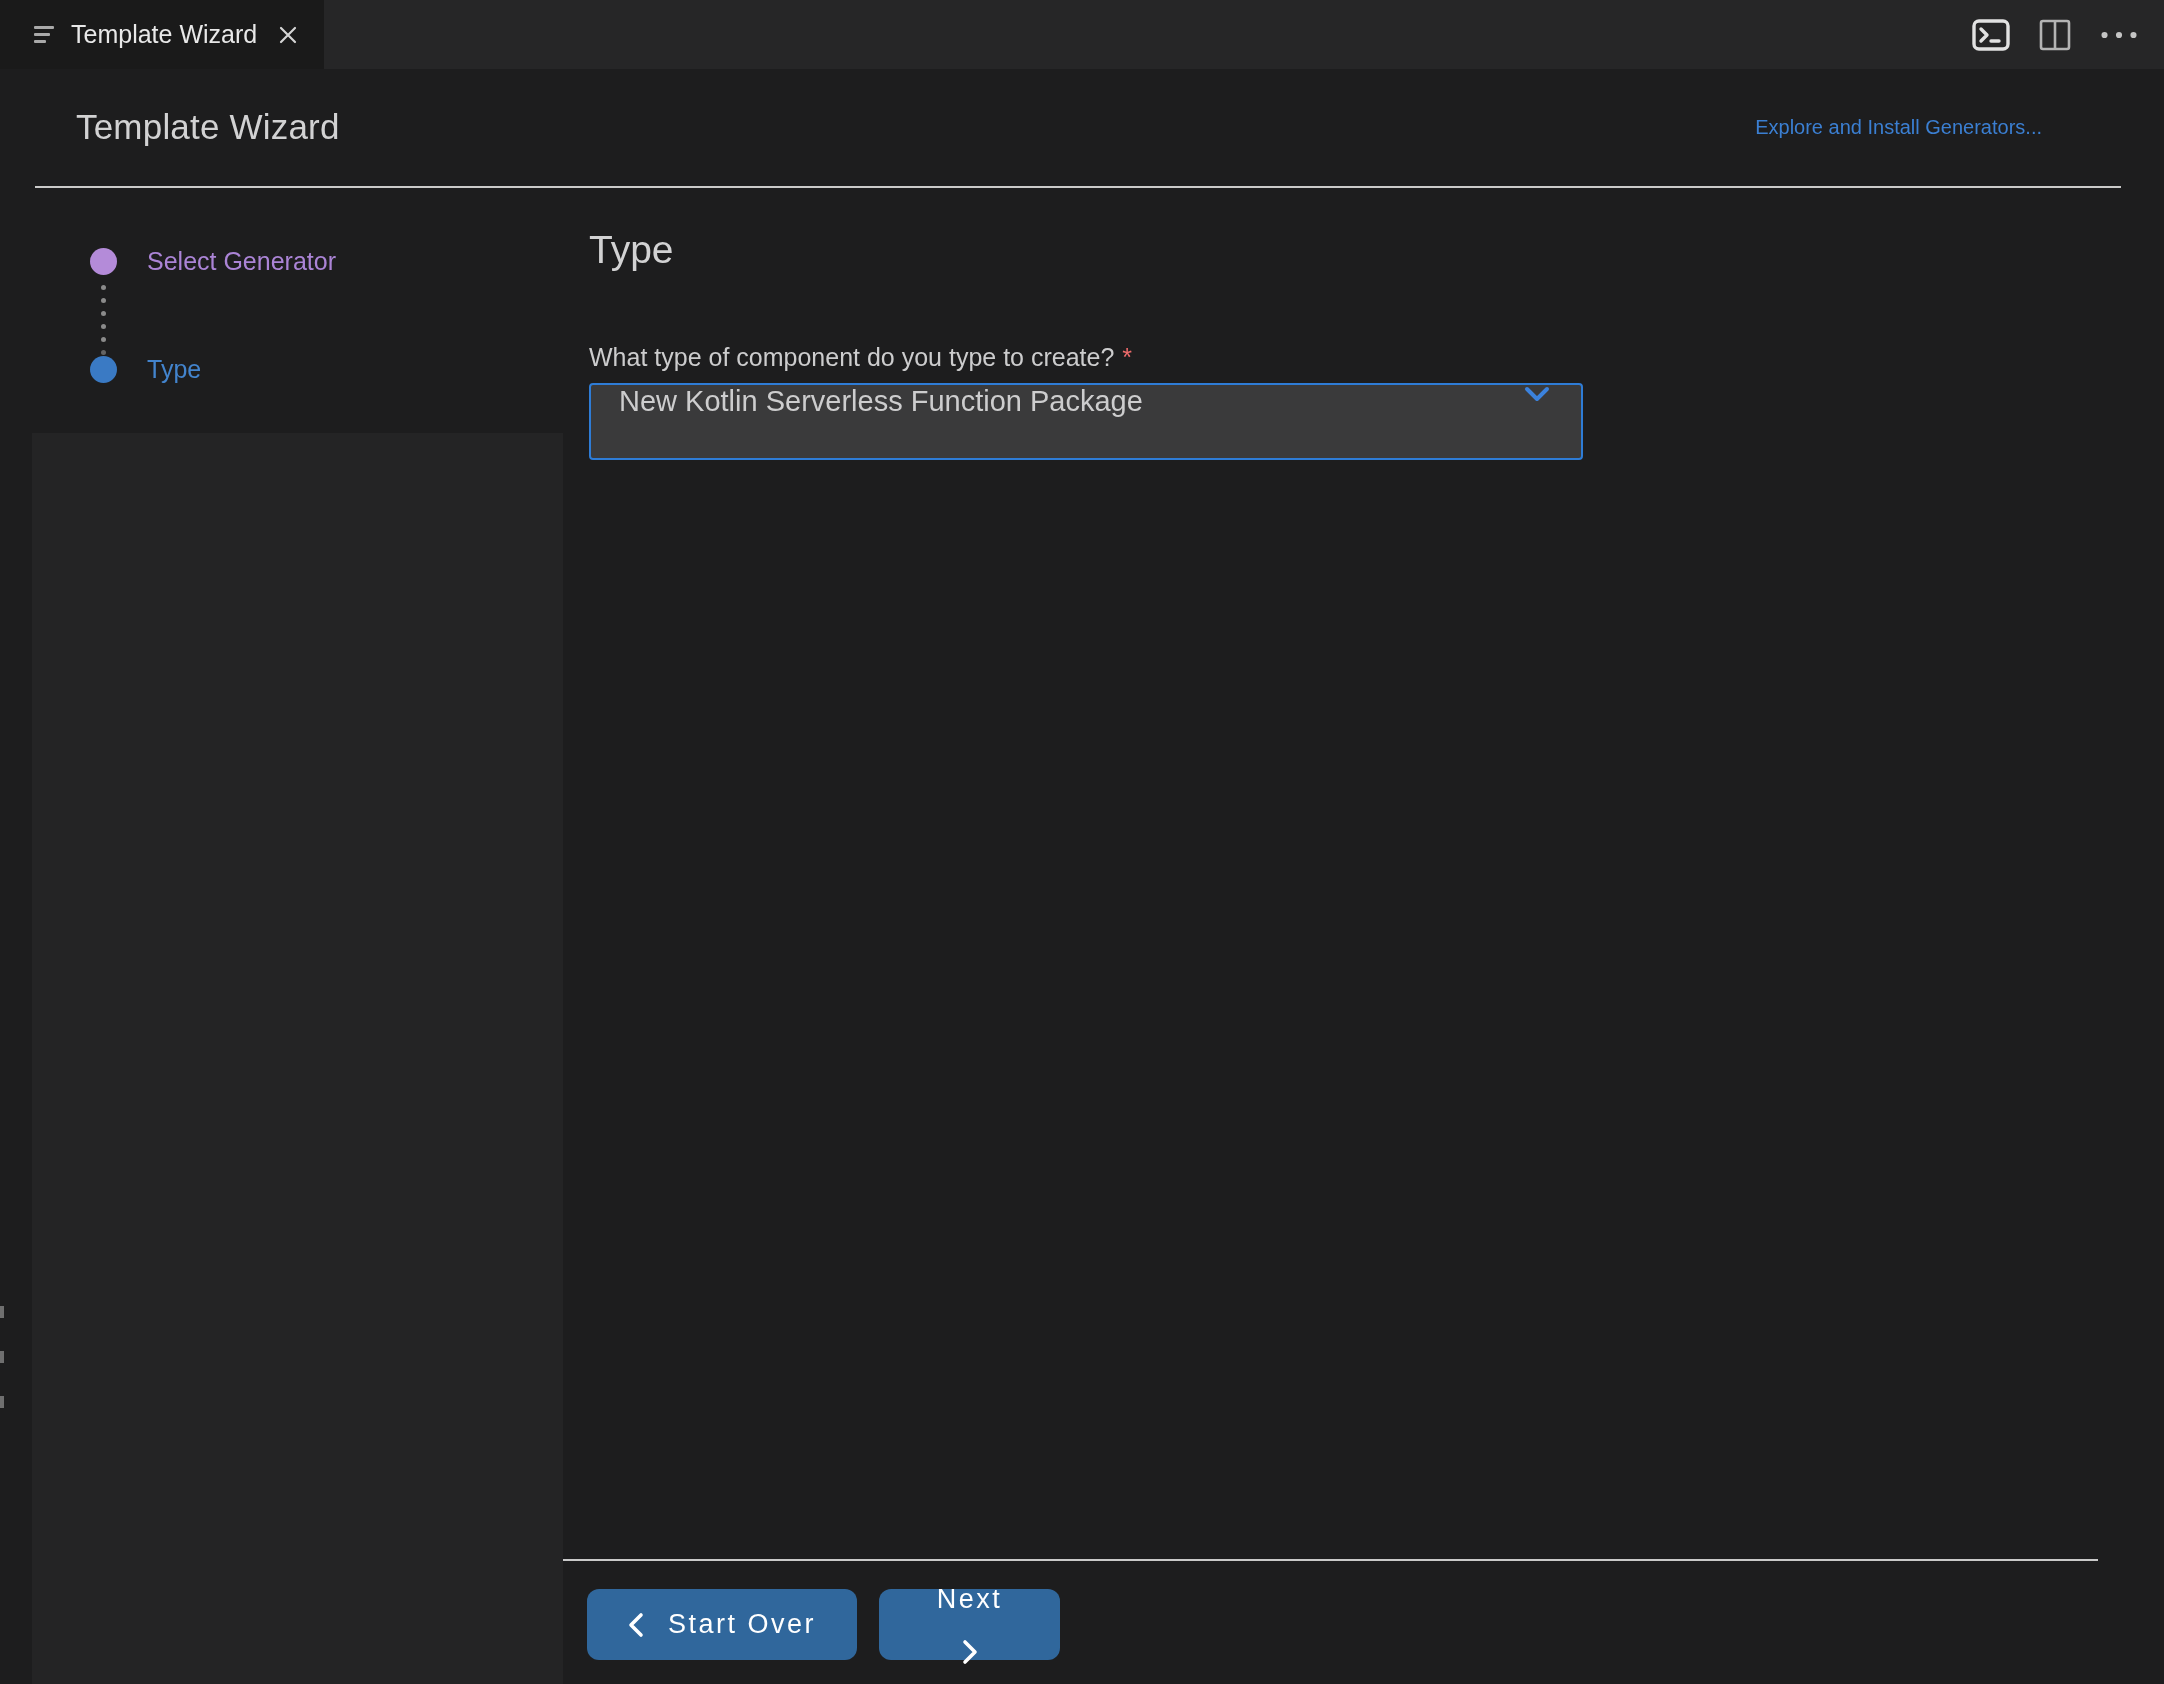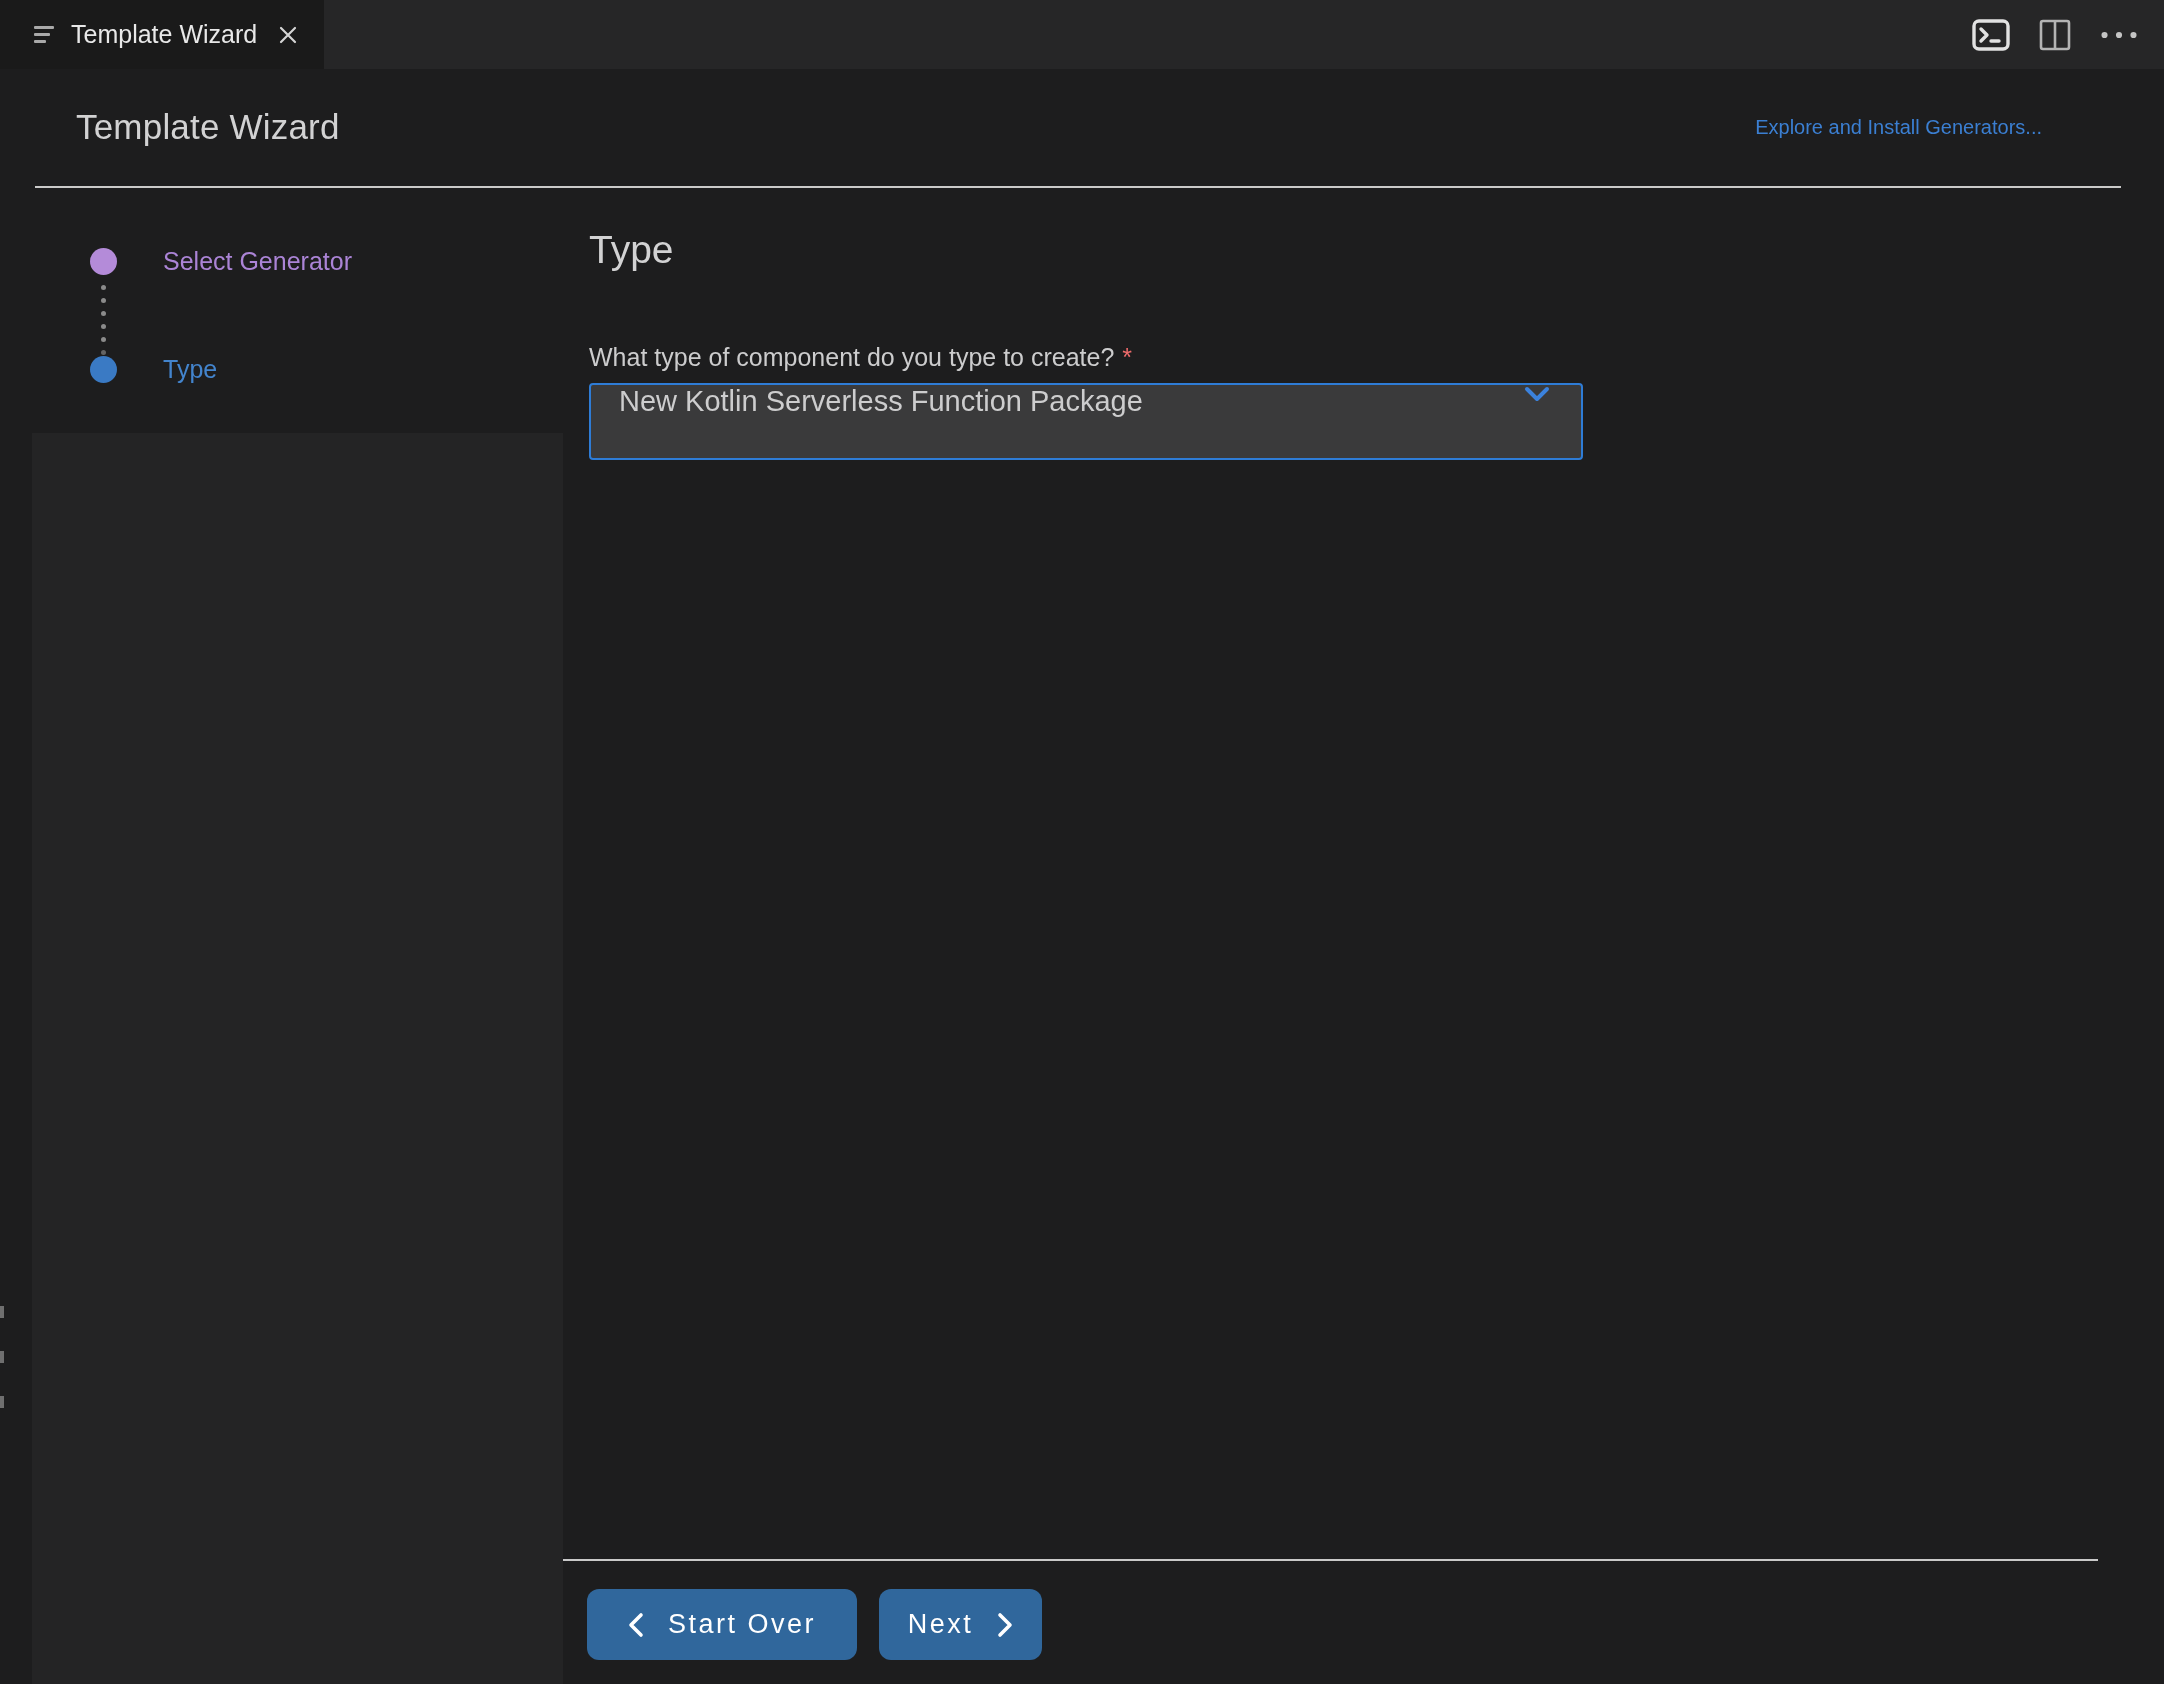--- a/index.html
+++ b/index.html
@@ -52,21 +52,21 @@
     font-size: 20px; color: #3b7fd2; cursor: pointer; text-decoration: none; text-align: right;
   }
   .header-divider {
     position: absolute; left: 35px; top: 186px; width: 2086px; height: 2px;
     background: #c9c9c9;
   }
 
   
   .step-row {
     position: absolute; left: 90px;
-    display: flex; align-items: center; gap: 46px;
+    display: flex; align-items: center; gap: 30px;
     cursor: pointer;
   }
   .step-row-1 { top: 248px; }
   .step-row-2 { top: 356px; }
   .step-dot { width: 27px; height: 27px; border-radius: 50%; flex: 0 0 auto; }
   .dot-purple { background: #b48bd9; }
   .dot-blue { background: #3a7ac4; }
   .step-label { font-size: 25px; line-height: 27px; white-space: nowrap; }
   .label-purple { color: #ab84d6; }
   .label-blue { color: #4384cd; }
@@ -113,21 +113,21 @@
   }
   .btn {
     position: absolute; top: 1589px; height: 71px;
     background: #30679c; border: none; border-radius: 12px;
     display: flex; align-items: center; justify-content: center; gap: 24px;
     color: #ffffff; font-family: "Liberation Sans", sans-serif;
     font-size: 27px; font-weight: 500; letter-spacing: 2.5px;
     cursor: pointer;
   }
   .btn-start-over { left: 587px; width: 270px; }
-  .btn-next { left: 879px; width: 163px; }
+  .btn-next { left: 879px; width: 181px; flex-direction: column; }
   .btn svg { flex: 0 0 auto; }
 </style>
 </head>
 <body>
 
 <div class="window">
 
   <div class="tabbar">
     <div class="tab">
       <span class="tab-icon">

